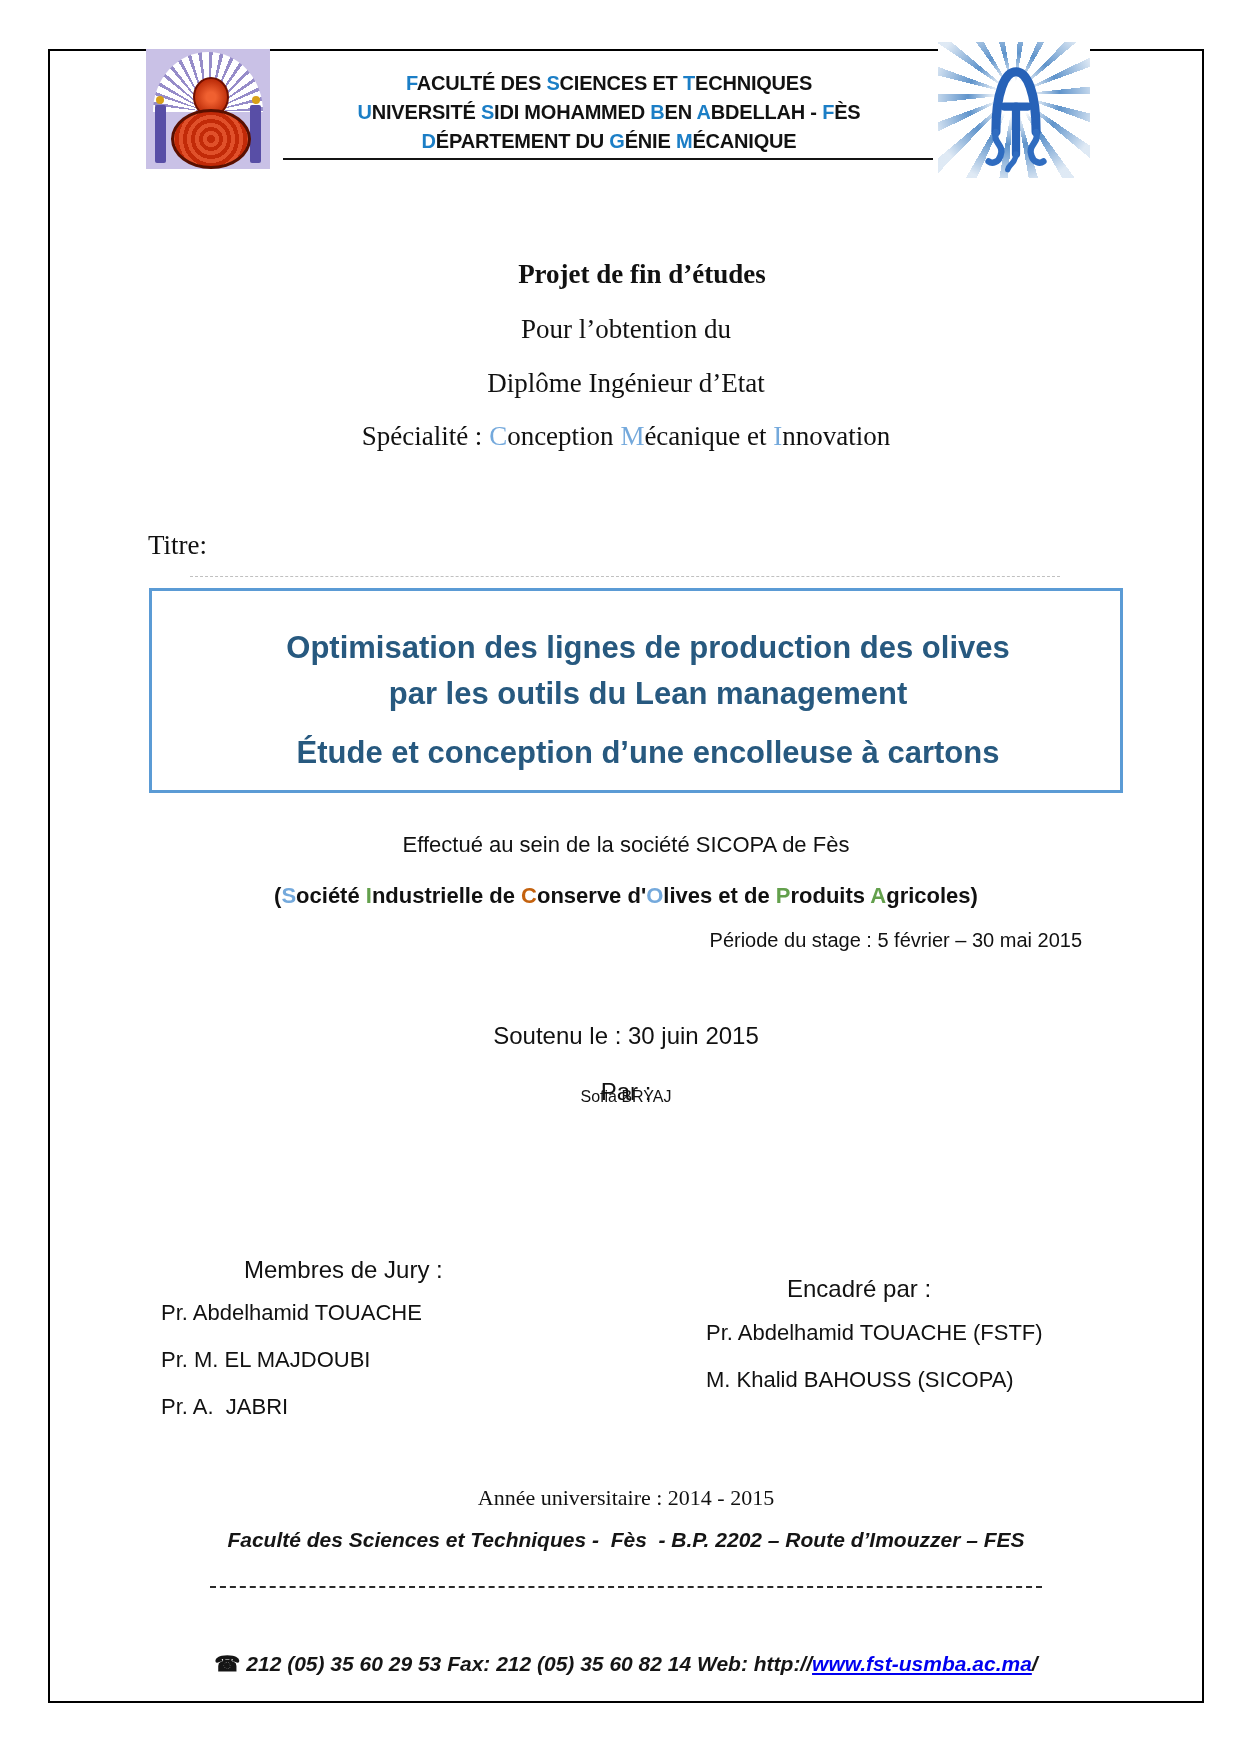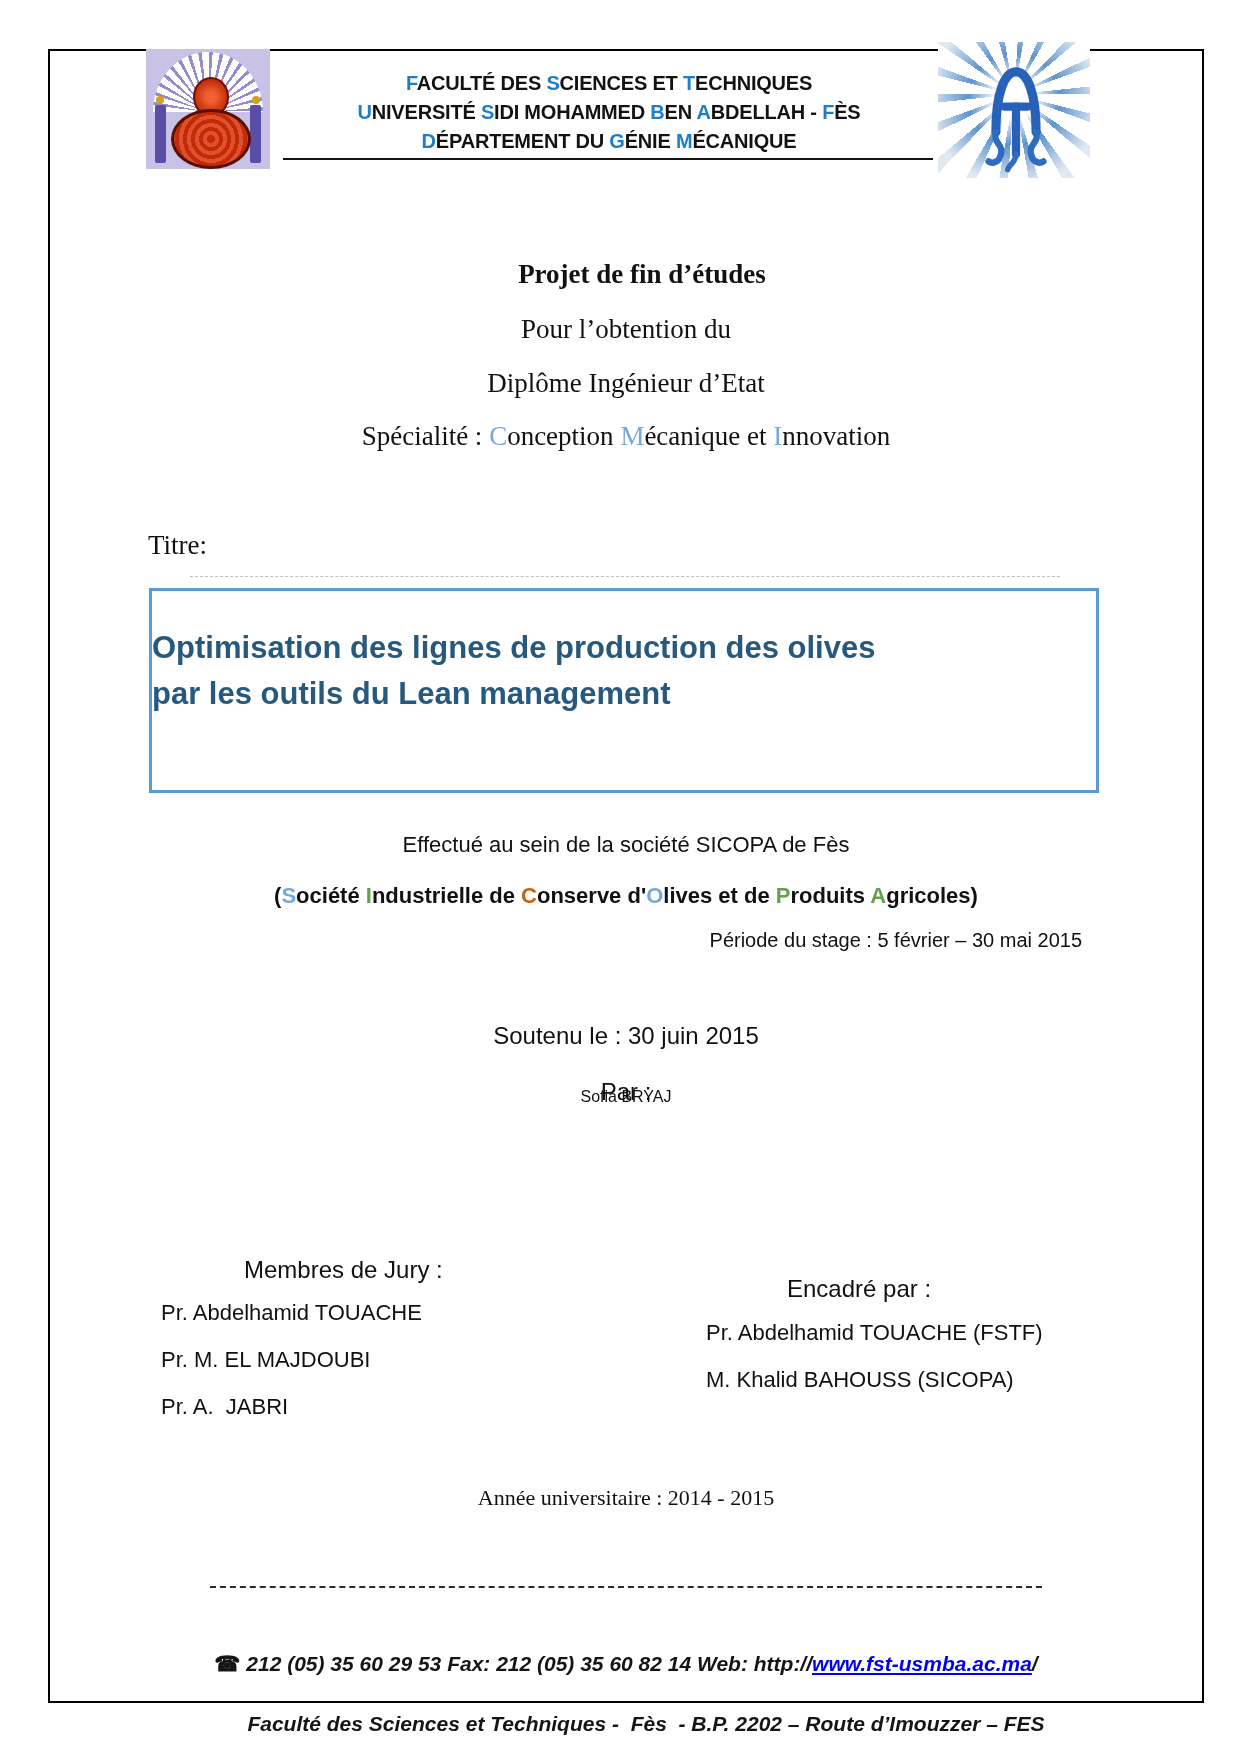--- a/index.html
+++ b/index.html
@@ -28,41 +28,41 @@
   .rayfade{position:absolute;inset:0;background:radial-gradient(circle at 50% 42%, #ffffff 0 16%, rgba(255,255,255,0.25) 42%, rgba(255,255,255,0.85) 78%);}
   .arch-svg{position:absolute;left:32px;top:6px;}
   
   .cline{left:48px;width:1156px;text-align:center;}
   .serif{font-family:"Liberation Serif",serif;}
   .t-projet{top:259px;font-size:27px;font-weight:700;padding-left:16px;}
   .t-obtention{top:314px;font-size:27px;}
   .t-diplome{top:368px;font-size:27px;}
   .t-specialite{top:421px;font-size:27px;}
   .t-titre{left:148px;top:530px;font-size:27px;}
-  .title-box{left:149px;top:588px;width:944px;height:199px;border:3px solid #5b9bd5;
-             color:#27597f;font-weight:700;font-size:31px;background:#fff;}
+  .title-box{left:149px;top:588px;width:944px;height:199px;border:3px solid #5b9bd5;text-align:center;
+             color:#27597f;font-weight:700;font-size:31px;background:#fff;padding-left:24px;}
   .title-box .p1{margin:34px 0 0 0;line-height:46px;}
   .title-box .p2{margin:13px 0 0 0;line-height:46px;}
   .anchor-dash{left:190px;top:576px;width:870px;border-top:1px dashed #c0c0c0;}
   .t-effectue{top:832px;font-size:22px;}
   .t-societe{top:883px;font-size:22px;font-weight:bold;}
   .t-periode{left:48px;top:929px;width:1034px;text-align:right;font-size:20px;}
   .t-soutenu{top:1022px;font-size:24px;}
   .t-par{top:1078px;font-size:24px;}
   .t-sofia{top:1088px;font-size:16px;}
   .t-membres{left:238px;top:1256px;font-size:24px;margin-left:6px;}
   .t-encadre{left:787px;top:1275px;font-size:24px;}
   .jury-list{left:161px;top:1302px;font-size:22px;}
   .jury-list div{margin-bottom:25px;line-height:22px;}
   .sup-list{left:706px;top:1322px;font-size:22px;}
   .sup-list div{margin-bottom:25px;line-height:22px;}
   .t-annee{top:1485px;font-size:22px;font-family:Liberation Serif, serif;}
   .dashed-rule{left:210px;top:1586px;width:832px;border-top:2px dashed #2a2a2a;}
   .footer-line{font-style:italic;font-weight:700;font-size:21px;color:#151515;}
-  .f1{top:1712px;padding-left:20px;} .f2{top:1652px;}
+  .f1{top:1528px;} .f2{top:1652px;}
   .url{color:#0000f0;text-decoration:underline;cursor:pointer;}
   .phone{font-style:normal;}
 </style>
 </head>
 <body>
 
 <div class="abs page-border"></div>
 
 <div class="abs logo-left">
   <div class="fan"></div>
@@ -99,20 +99,23 @@
 <div class="abs cline serif t-diplome">Diplôme Ingénieur d’Etat</div>
 <div class="abs cline serif t-specialite"><span>Spécialité : </span><span style="color: rgb(116, 169, 220);">C</span><span>onception </span><span style="color: rgb(116, 169, 220);">M</span><span>écanique et </span><span style="color: rgb(116, 169, 220);">I</span><span>nnovation</span></div>
 
 <div class="abs serif t-titre">Titre:</div>
 <div class="abs anchor-dash"></div>
 <div class="abs title-box">
   <p class="p1">
     <span>Optimisation des lignes de production des olives</span><br>
     <span>par les outils du Lean management</span>
   </p>
+  <p class="p2">
+    <span>Étude et conception d’une encolleuse à cartons</span>
+  </p>
 </div>
 
 <div class="abs cline t-effectue">Effectué au sein de la société SICOPA de Fès</div>
 <div class="abs cline t-societe"><span>(</span><span style="color: rgb(116, 169, 220);">S</span><span>ociété </span><span style="color: rgb(99, 160, 76);">I</span><span>ndustrielle de </span><span style="color: rgb(196, 98, 14);">C</span><span>onserve d'</span><span style="color: rgb(116, 169, 220);">O</span><span>lives et de </span><span style="color: rgb(99, 160, 76);">P</span><span>roduits </span><span style="color: rgb(99, 160, 76);">A</span><span>gricoles)</span></div>
 <div class="abs t-periode">Période du stage : 5 février – 30 mai 2015</div>
 
 <div class="abs cline t-soutenu">Soutenu le : 30 juin 2015</div>
 <div class="abs cline t-par">Par :</div>
 <div class="abs cline t-sofia">Sofia BRYAJ</div>
 

